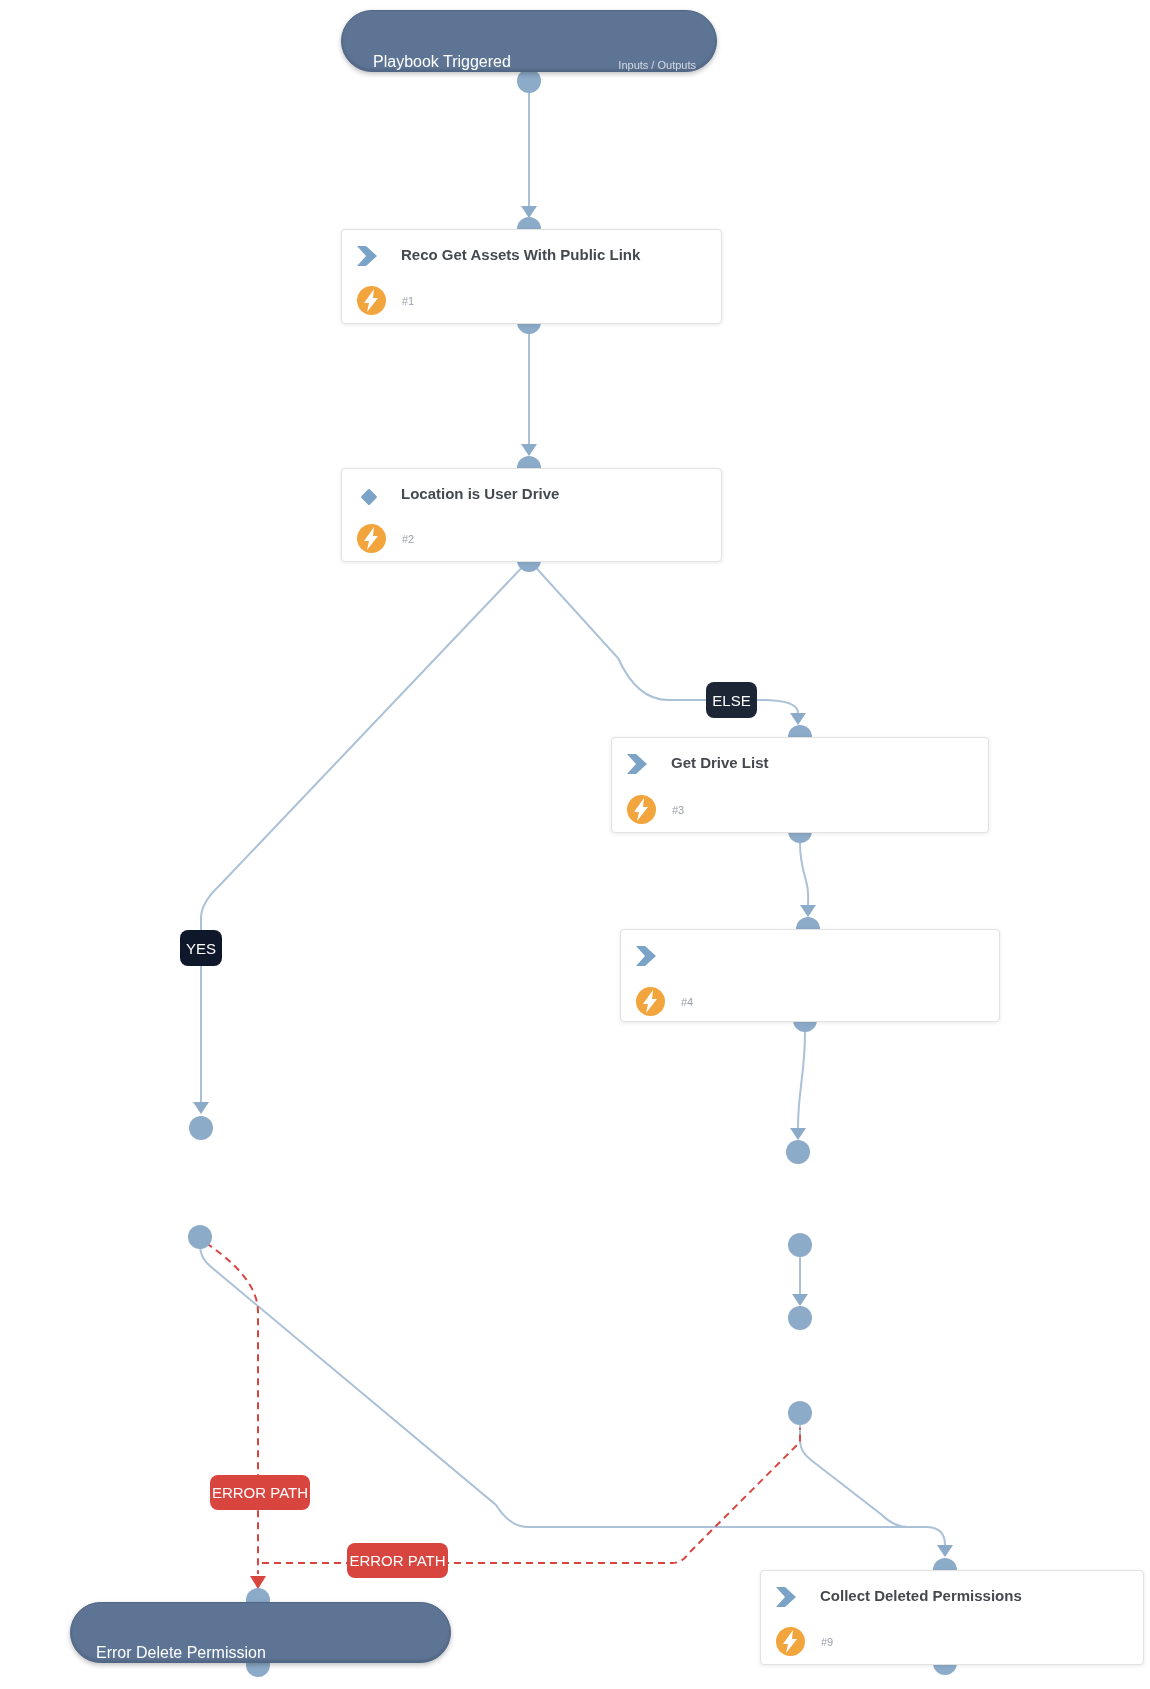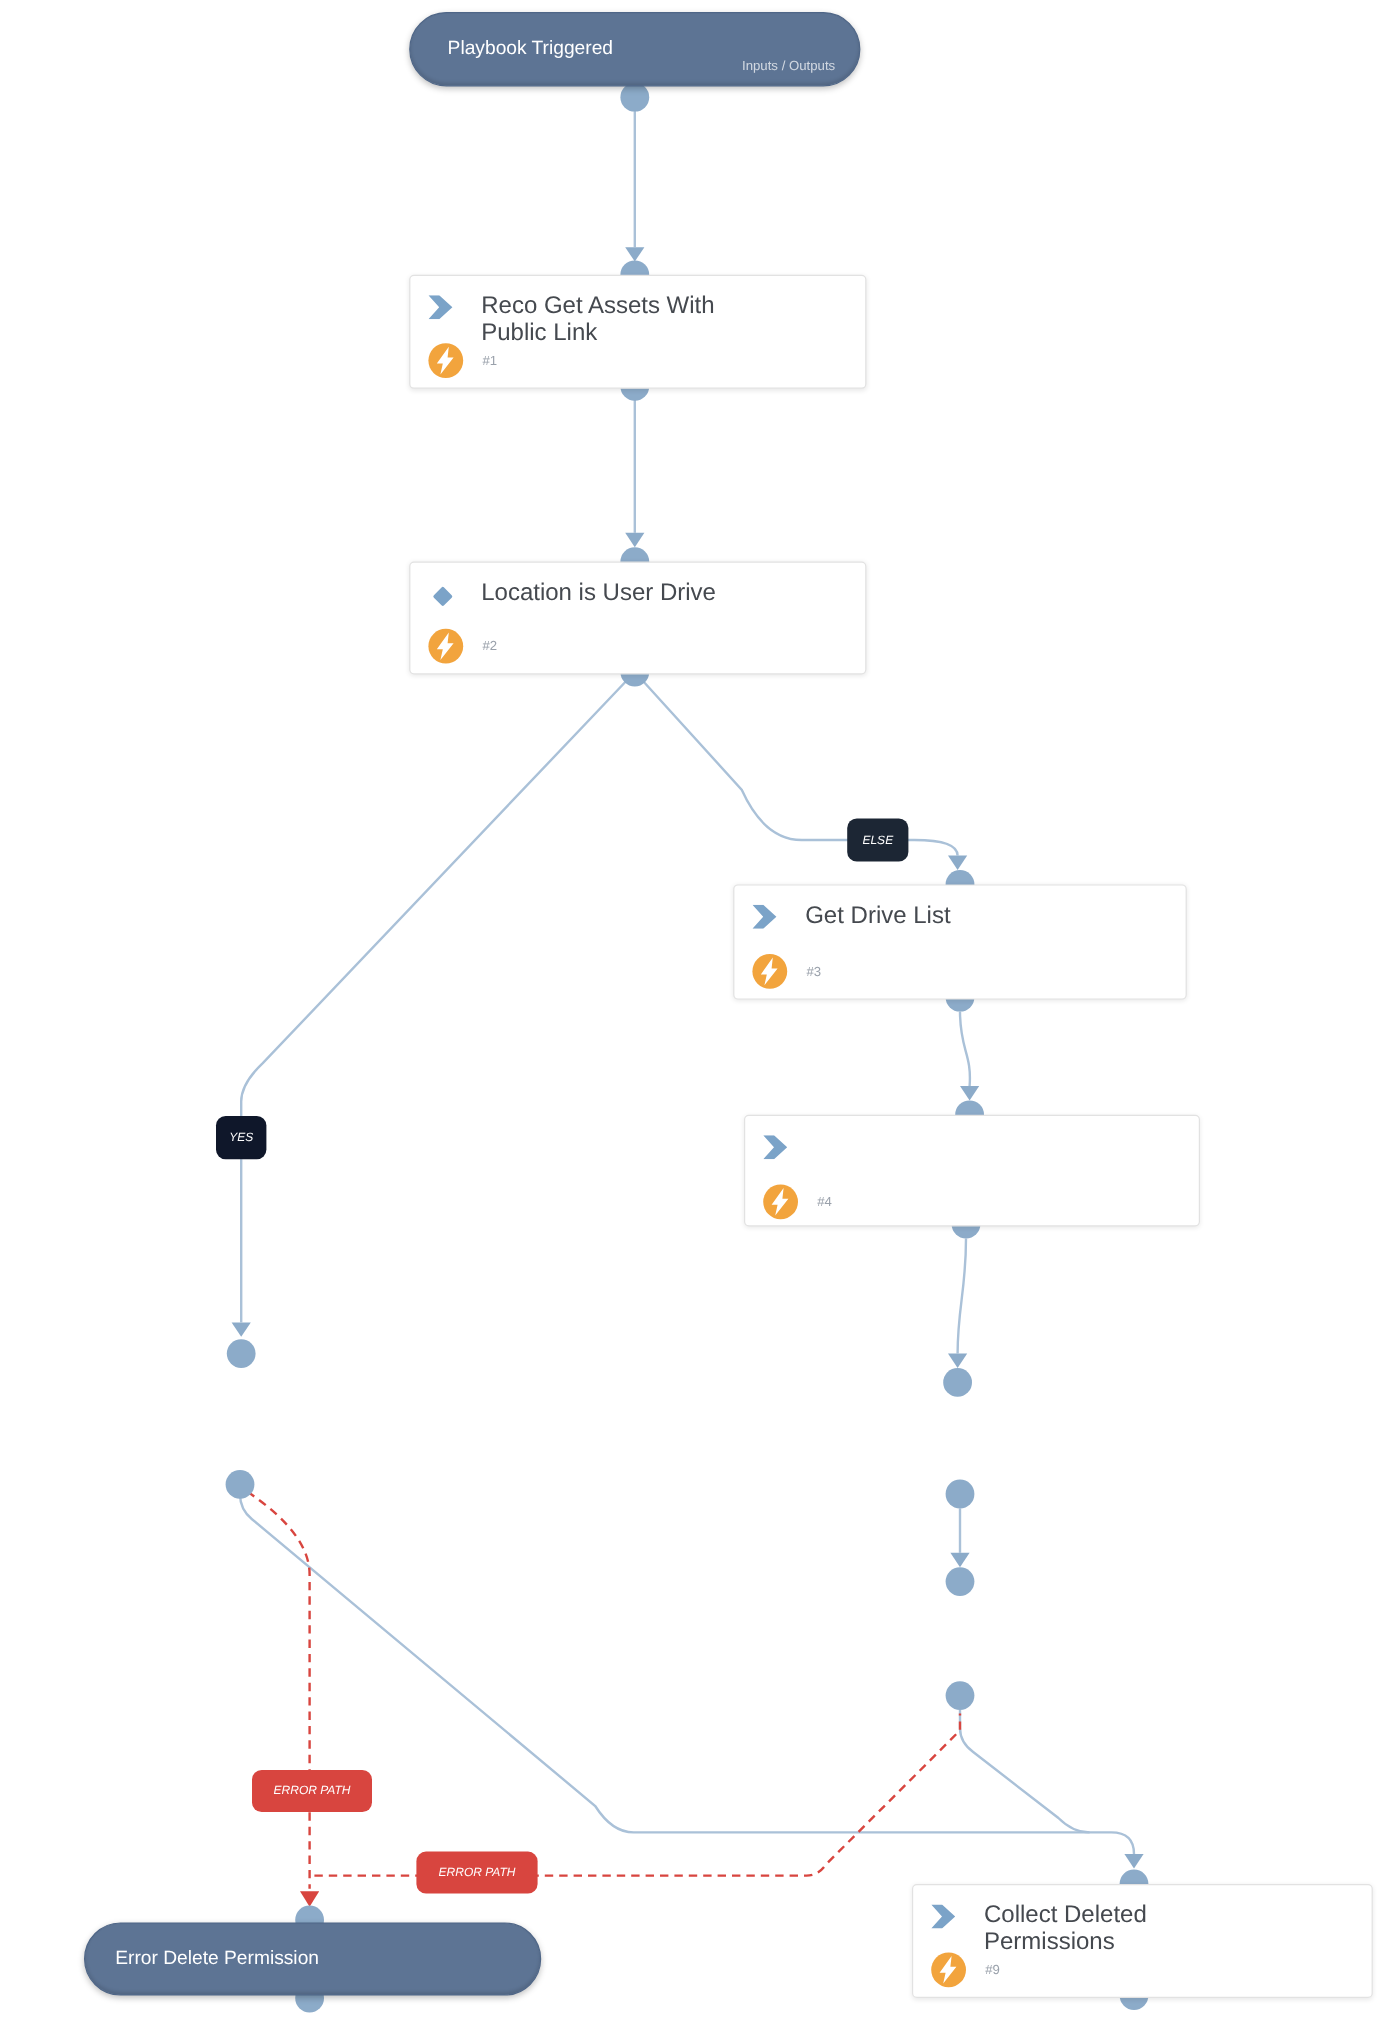--- a/index.html
+++ b/index.html
@@ -12,38 +12,38 @@
     position:absolute;width:24px;height:24px;border-radius:50%;
     background:#8cabc9;z-index:1;
   }
   .card{
     position:absolute;background:#fff;border:1px solid #e2e2e2;border-radius:4px;
     box-shadow:0 1px 4px rgba(0,0,0,.09);z-index:2;cursor:pointer;
   }
   .card .nicon{position:absolute;left:15px;top:16px;width:22px;height:20px;}
   .card .title{
     position:absolute;left:59px;top:14px;max-width:240px;
-    font-size:20px;line-height:22px;color:#45494f;
+    font-size:15px;line-height:22px;color:#45494f;font-weight:bold;
   }
   .foot{position:absolute;left:15px;bottom:8px;display:flex;align-items:center;gap:16px;}
   .bolt{
     width:29px;height:29px;border-radius:50%;background:#f2a43d;
     display:flex;align-items:center;justify-content:center;
   }
   .step{font-size:11px;color:#9aa1ab;}
   .pill{
     position:absolute;border-radius:31px;background:#5d7494;border:1px solid #4f6687;
-    color:#fff;display:flex;align-items:center;z-index:2;cursor:pointer;
+    color:#fff;display:flex;align-items:flex-end;z-index:2;cursor:pointer;
     box-shadow:0 2px 5px rgba(0,0,0,.25), inset 0 -2px 3px rgba(0,0,0,.12);
   }
   .pill .ptitle{font-size:16px;}
   .pill .pbadge{font-size:11px;color:rgba(255,255,255,.72);margin-top:28px;}
   .tag{
     position:absolute;display:flex;align-items:center;justify-content:center;
-    color:#fff;font-size:10px;border-radius:8px;z-index:3;cursor:pointer;font-style:italic;
+    color:#fff;font-size:15px;border-radius:8px;z-index:3;cursor:pointer;
   }
   .tag.else{background:#1c2634;}
   .tag.yes{background:#0f172a;}
   .tag.err{background:#d8453f;}
 </style>
 </head>
 <body>
 
 <div id="canvas">
 

